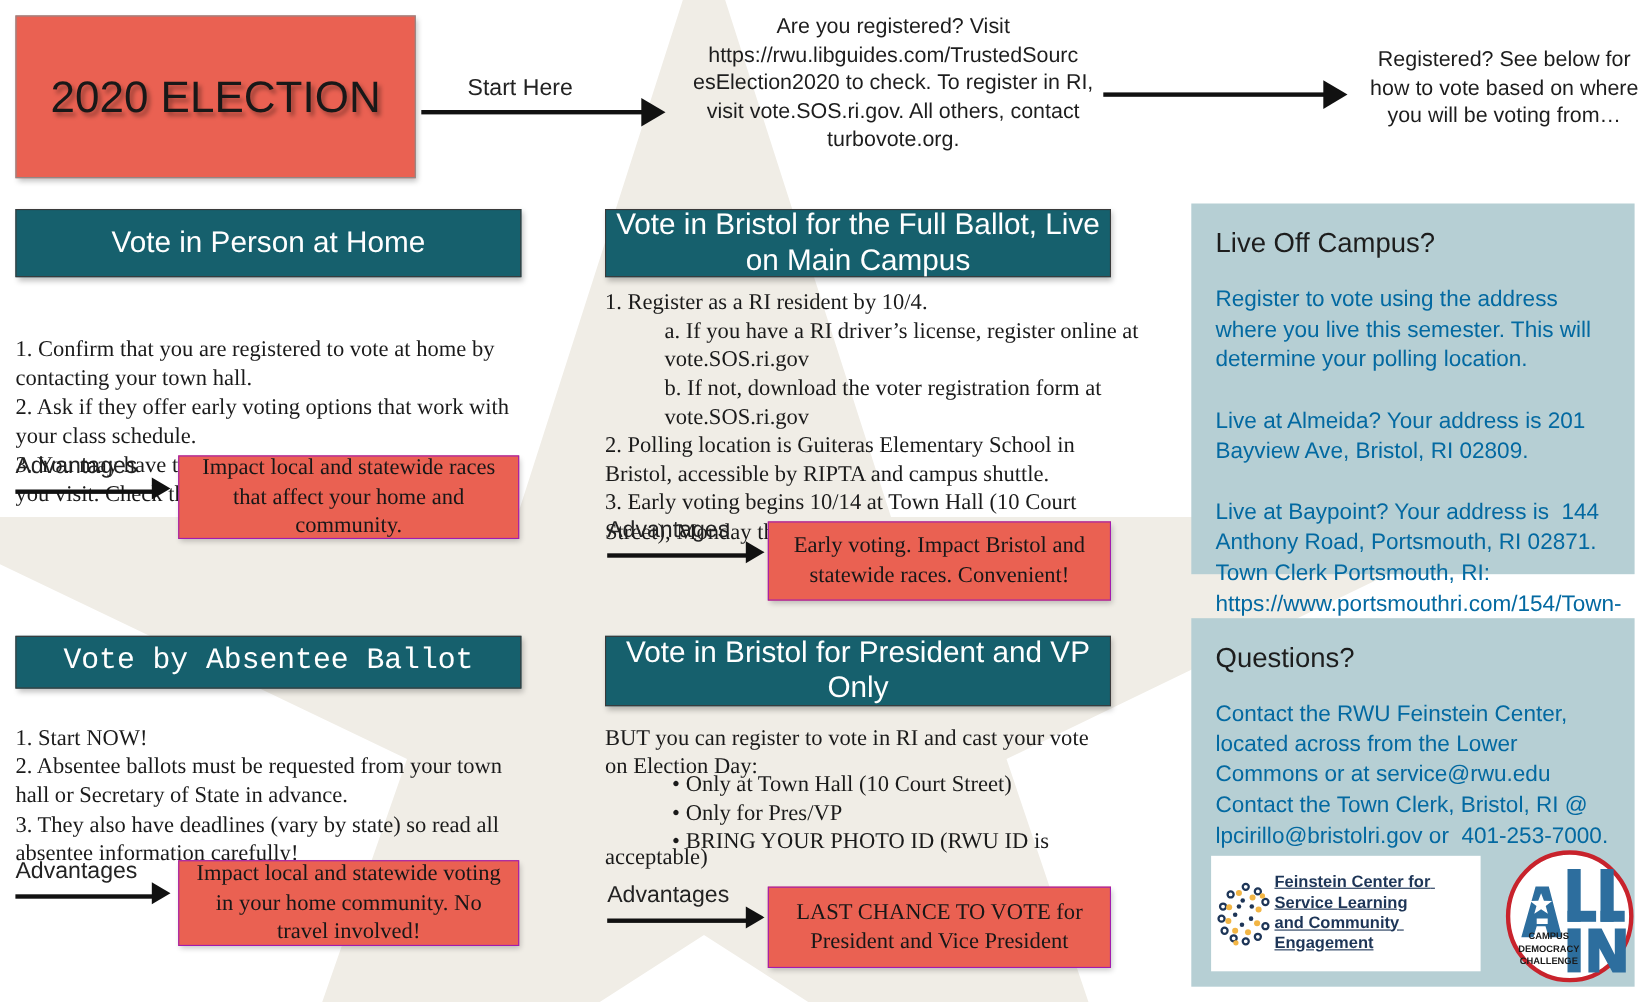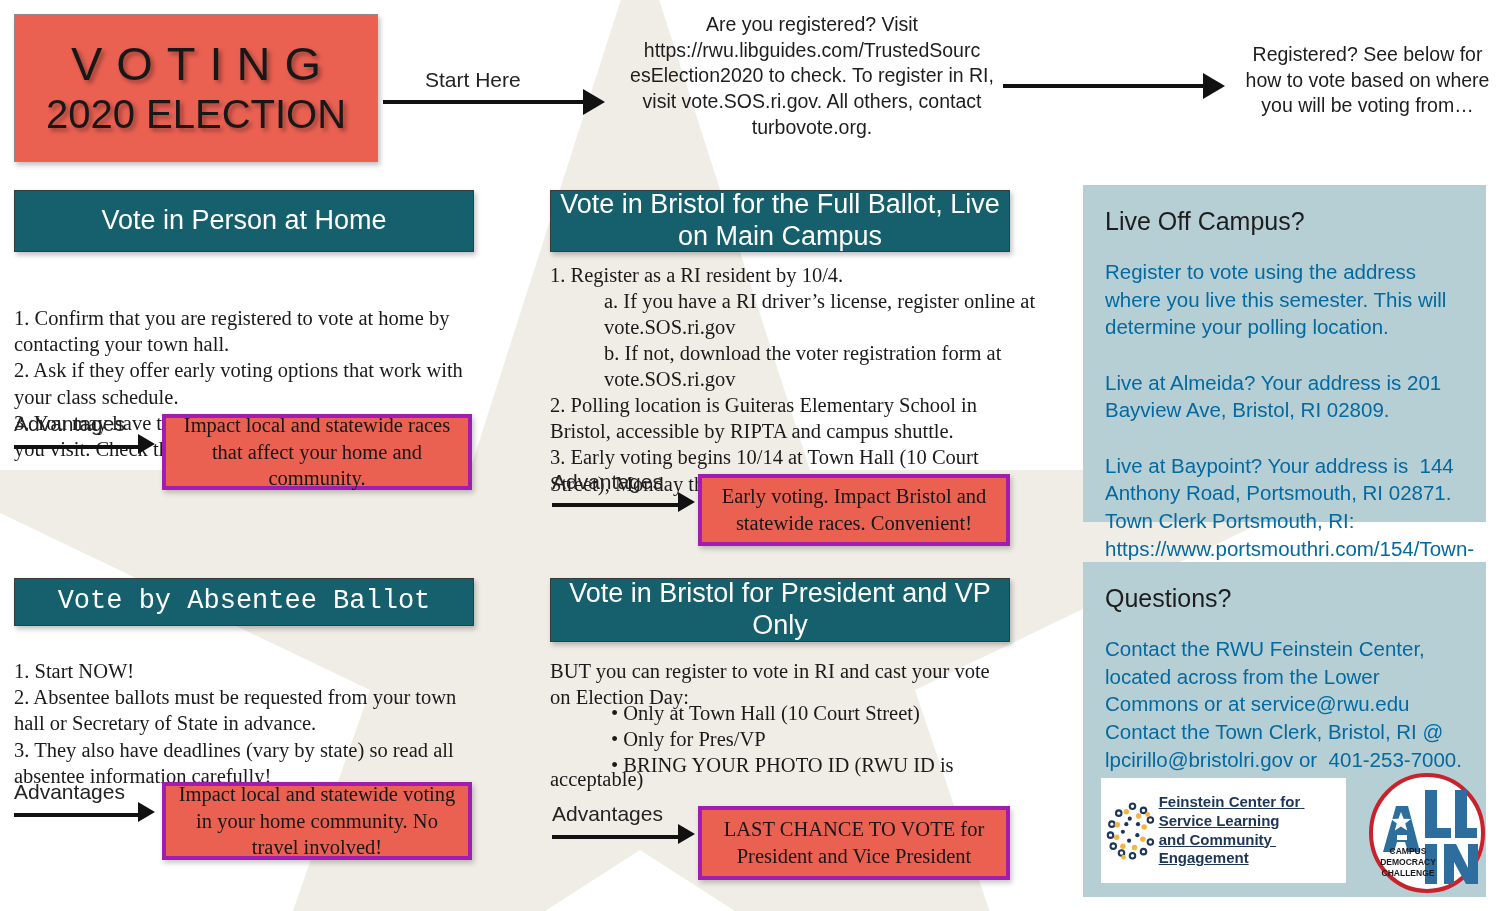--- a/index.html
+++ b/index.html
@@ -116,21 +116,21 @@
   
   .adv-label {
     position: absolute;
     font-size: 21px;
     color: #232323;
     white-space: nowrap;
   }
   .adv-box {
     position: absolute;
     background: #EA6152;
-    border: 4px solid #a21caf;
+    border: 1px solid #a21caf;
     box-shadow: 2px 3px 5px rgba(0,0,0,0.22);
     box-sizing: border-box;
     font-family: "Liberation Serif", serif;
     font-size: 20.5px;
     line-height: 1.3;
     color: #171717;
     display: flex;
     align-items: center;
     justify-content: center;
     text-align: center;
@@ -179,21 +179,20 @@
 </head>
 <body>
 
 <div id="poster">
 
   <svg class="bg-star" viewBox="0 0 1500 911" xmlns="http://www.w3.org/2000/svg">
     <polygon points="640,-60 810,470 1370,470 915,690 1060,1120 640,850 220,1120 370,690 -90,470 470,470" fill="#F0EDE6"></polygon>
   </svg>
 
   <div class="title-box">
-    <div class="title-main">VOTING</div>
     <div class="title-sub">2020 ELECTION</div>
   </div>
 
   <div class="arrow-wrap" style="left:383px; top:68px; width:235px; height:46px;">
     <div class="arrow-label" style="left:42px; top:0px;">Start Here</div>
     <div class="arrow-line" style="left:0px; top:32px; width:205px;"></div>
     <div class="arrow-head" style="left:200px; top:21px;"></div>
   </div>
 
   <div class="top-text" style="left:617px; top:12px; width:390px;">Are you registered? Visit

